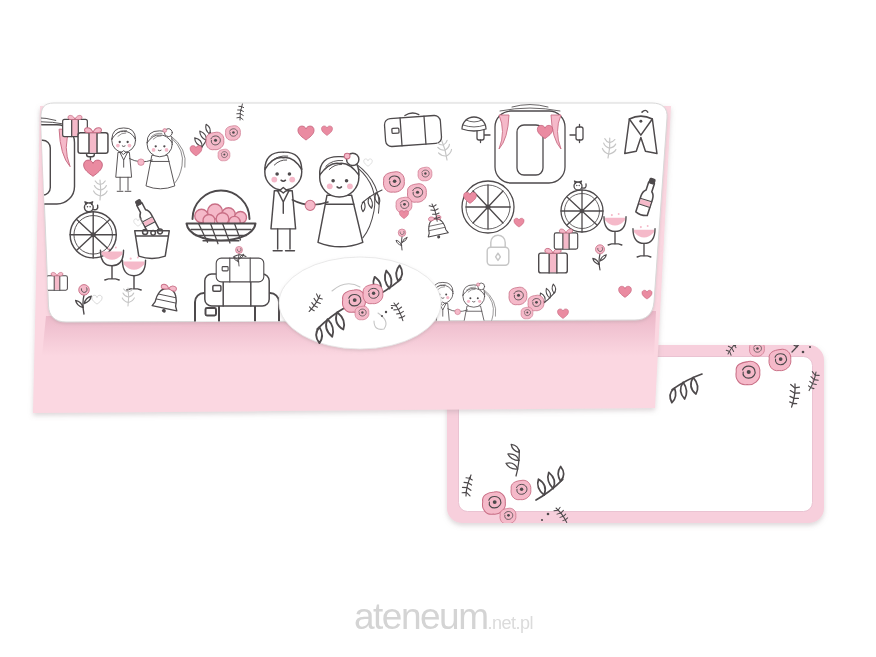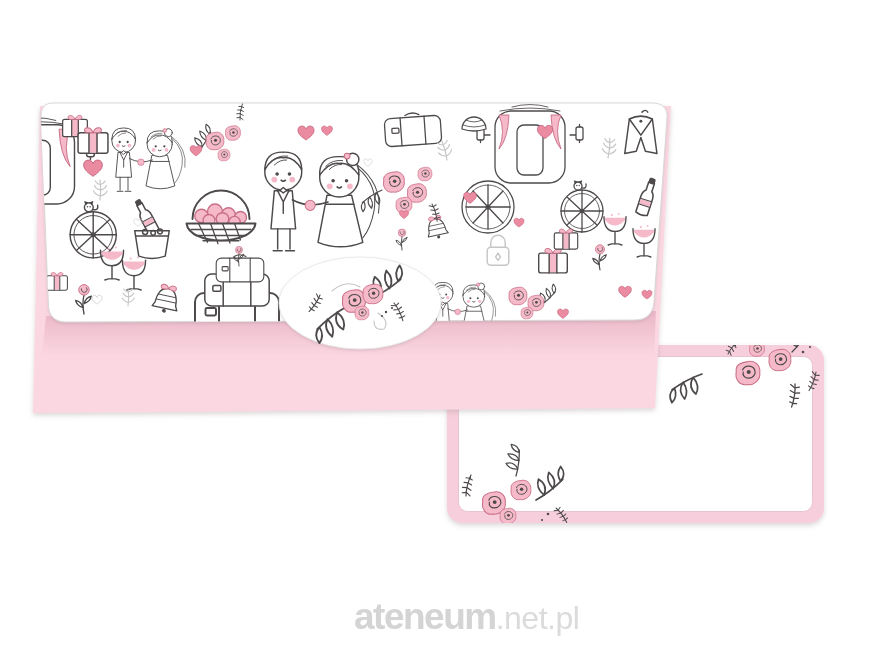--- a/index.html
+++ b/index.html
@@ -8,22 +8,22 @@
   
   .sd{stroke:var(--doodle);fill:none;stroke-width:1.3;stroke-linecap:round;stroke-linejoin:round}
   .sdf{stroke:var(--doodle);fill:#fff;stroke-width:1.3;stroke-linecap:round;stroke-linejoin:round}
   .sl{stroke:var(--doodle_light);fill:none;stroke-width:1.2;stroke-linecap:round;stroke-linejoin:round}
   .hl{stroke:var(--doodle_light);fill:none;stroke-width:1.1;stroke-linecap:round}
   .pf{fill:var(--pink_fill);stroke:none}
   .pfs{fill:var(--pink_fill);stroke:var(--pink_stroke);stroke-width:.9;stroke-linejoin:round}
   .hf{fill:var(--heart_fill);stroke:var(--heart_stroke);stroke-width:.8}
   .dk{fill:var(--doodle);stroke:none}
   .watermark{position:absolute;left:354px;top:598px;white-space:nowrap;user-select:none;line-height:1}
-  .wm-brand{font-size:37px;font-weight:700;color:var(--watermark_brand);letter-spacing:-1.5px}
-  .wm-suffix{font-size:32px;font-weight:400;color:var(--watermark_suffix);letter-spacing:-.5px}
+  .wm-brand{font-size:37px;font-weight:400;color:var(--watermark_brand);letter-spacing:-1.5px}
+  .wm-suffix{font-size:18px;font-weight:400;color:var(--watermark_suffix);letter-spacing:-.5px}
 </style>
 </head>
 <body>
 
 <div class="stage">
   <svg class="scene" width="876" height="657" viewBox="0 0 876 657">
     <defs>
       <linearGradient id="gradFlap" x1="0" y1="0" x2="0" y2="1">
         <stop offset="0" stop-color="var(--flap_shadow_pink)" stop-opacity="0.55"></stop>
         <stop offset="1" stop-color="var(--flap_shadow_pink)" stop-opacity="0"></stop>

